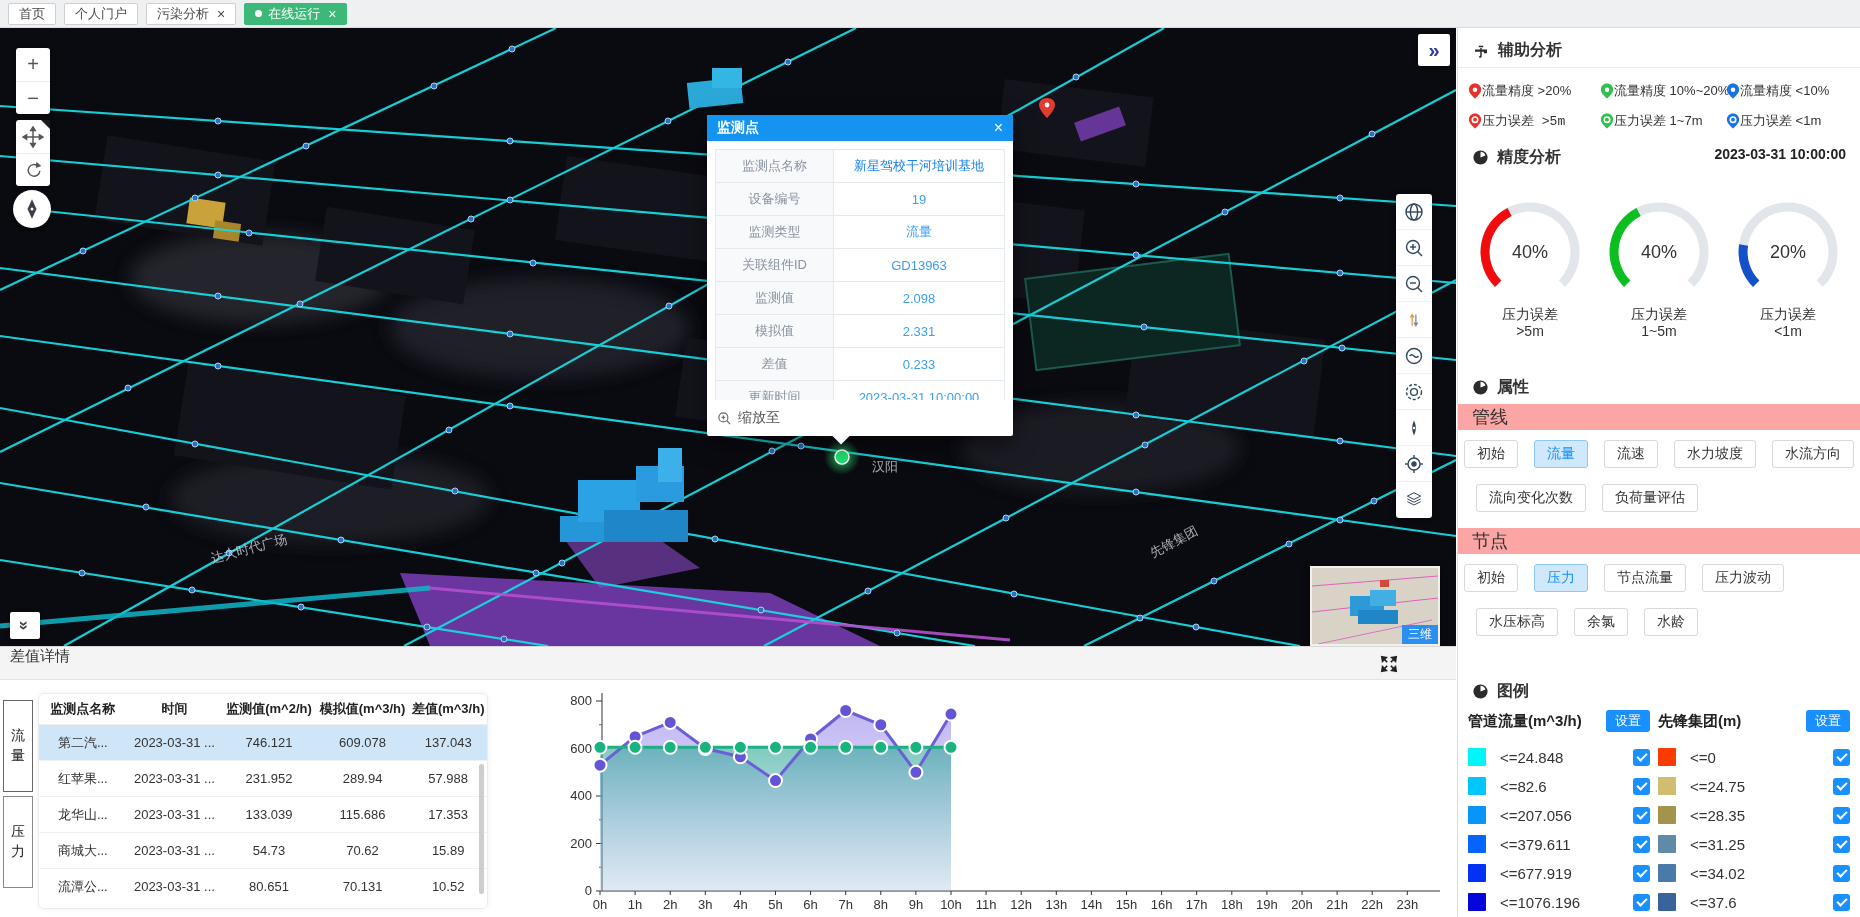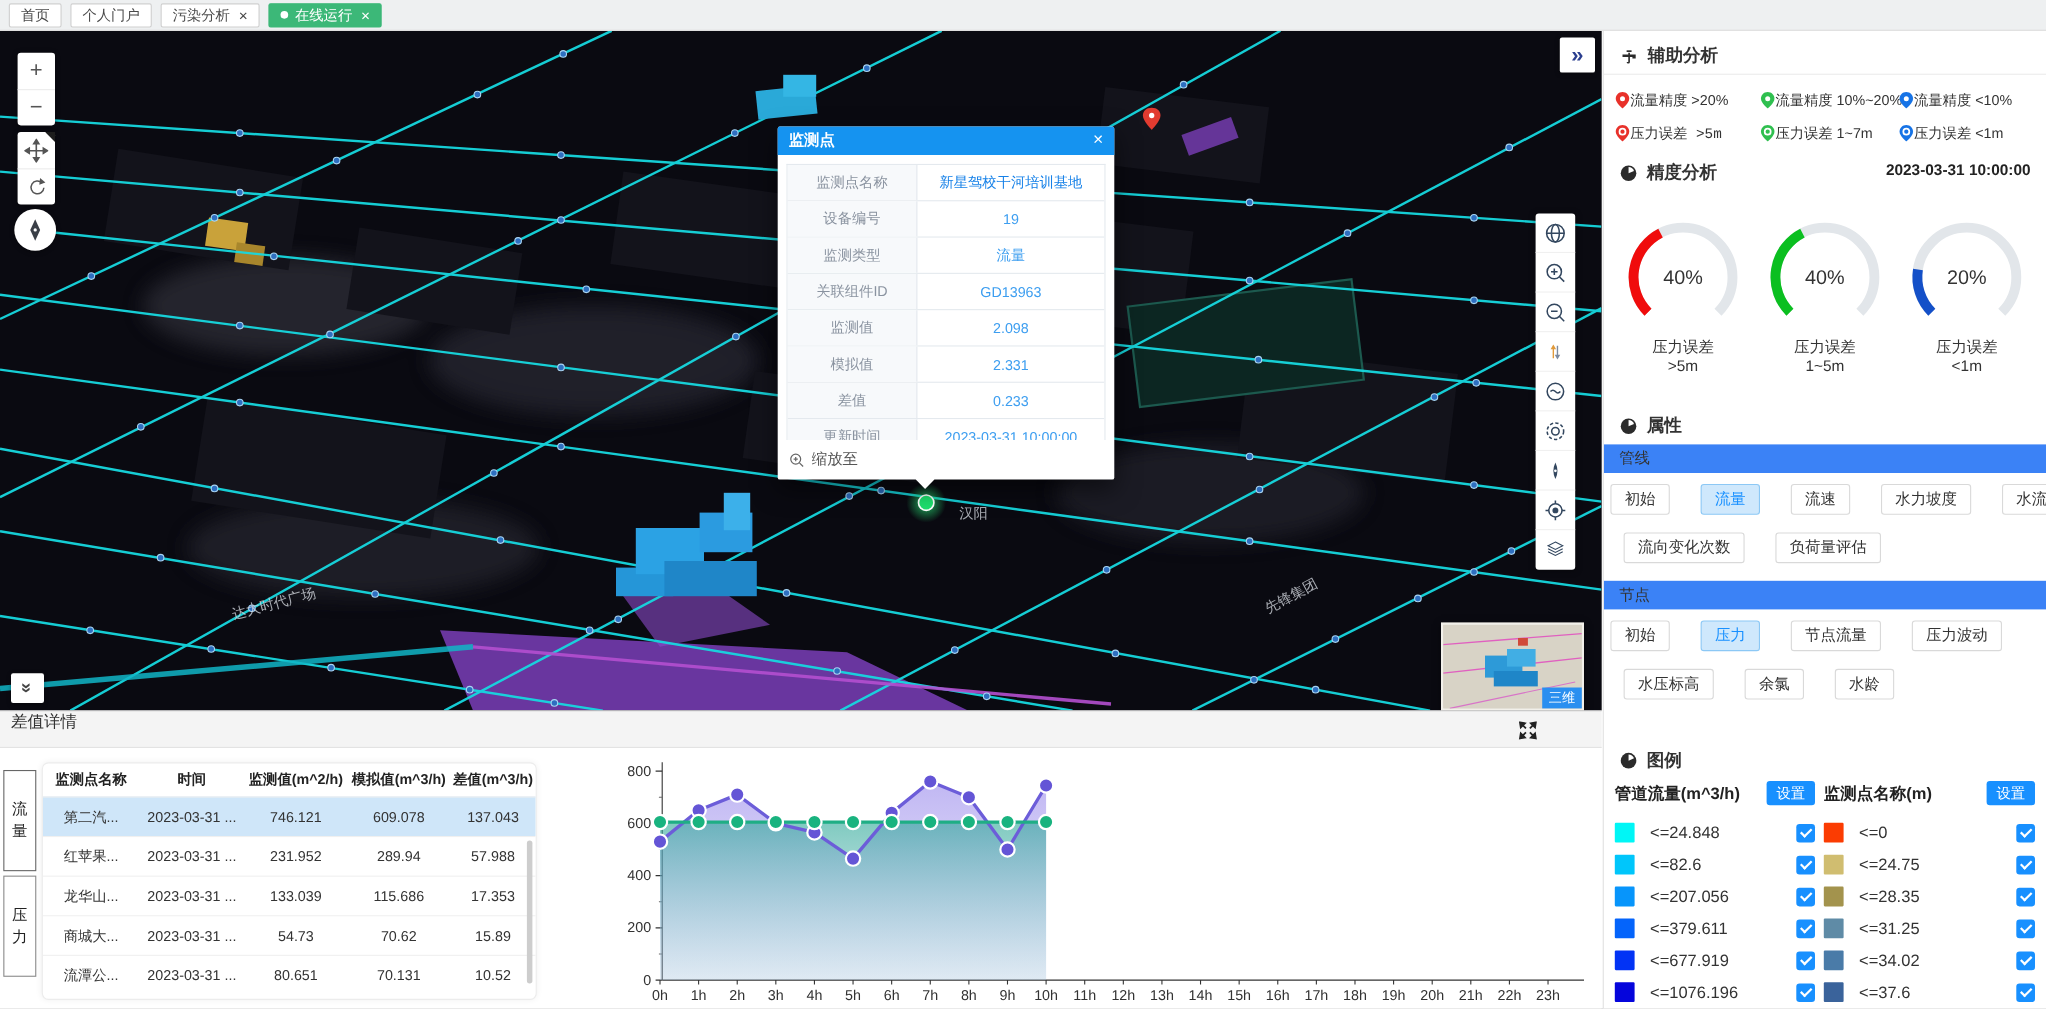--- a/index.html
+++ b/index.html
@@ -48,22 +48,22 @@
 .sb-h{position:absolute;left:0;width:100%;height:34px;display:flex;align-items:center;gap:8px;padding-left:14px;font-size:16px;font-weight:600;color:#333}
 .sb-h.rule{border-bottom:1px solid #ececec}
 .pins{position:absolute;left:10px;top:52px;width:390px;height:60px}
 .pin-item{position:absolute;display:flex;align-items:center;gap:0;height:22px}
 .pin-label{font-size:13px;color:#333;white-space:nowrap}
 .date{position:absolute;right:14px;top:118px;font-size:14px;font-weight:700;color:#222}
 .gauges{position:absolute;left:0;top:170px;width:403px;height:168px}
 .gauge{position:absolute;top:0;width:120px;text-align:center}
 .gauge-label{font-size:14px;color:#333;line-height:17px}
 .attr-wrap{position:absolute;left:0;top:376px;width:403px}
-.group-bar{height:26px;background:#3b82f6;padding-left:14px;font-size:14px;color:#333;display:flex;align-items:center;margin-bottom:10px}
-.attr-row{display:flex;gap:28px;padding-left:6px;margin-bottom:16px;flex-wrap:nowrap}
+.group-bar{height:26px;background:#fca5a5;padding-left:14px;font-size:18px;color:#333;display:flex;align-items:center;margin-bottom:10px}
+.attr-row{display:flex;gap:16px;padding-left:6px;margin-bottom:16px;flex-wrap:nowrap}
 .attr-row.indent{padding-left:18px}
 .attr-btn{height:28px;padding:0 12px;border:1px solid #d9d9d9;border-radius:3px;background:#fff;font-size:14px;color:#333;cursor:pointer;font-family:inherit;white-space:nowrap}
 .attr-btn.active{background:#cfe8fc;border-color:#8cc8f5;color:#1890ff}
 .legend-wrap{position:absolute;left:0;top:680px;width:403px;height:209px}
 .legend-col{position:absolute;top:0}
 .legend-col-head{display:flex;align-items:center;justify-content:space-between;height:26px;margin-bottom:14px}
 .legend-col-title{font-size:15px;font-weight:700;color:#222}
 .set-btn{height:22px;padding:0 9px;background:#1890ff;color:#fff;border:none;border-radius:3px;font-size:13px;cursor:pointer;font-family:inherit}
 .legend-item{display:flex;align-items:center;height:18px;margin-bottom:11px}
 .swatch{width:18px;height:18px;border-radius:1px;flex:none}
@@ -596,21 +596,21 @@
             <span class="cb"></span>
           </div>
           <div class="legend-item">
             <span class="swatch" style="background: rgb(5, 5, 220);"></span>
             <span class="legend-label">&lt;=1076.196</span>
             <span class="cb"></span>
           </div>
         </div>
         <div class="legend-col" style="left: 200px; width: 192px;">
           <div class="legend-col-head">
-            <span class="legend-col-title">监测点名称(m)</span>
+            <span class="legend-col-title">先锋集团(m)</span>
             <button class="set-btn">设置</button>
           </div>
           <div class="legend-item">
             <span class="swatch" style="background: rgb(251, 60, 2);"></span>
             <span class="legend-label">&lt;=0</span>
             <span class="cb"></span>
           </div>
           <div class="legend-item">
             <span class="swatch" style="background: rgb(208, 189, 112);"></span>
             <span class="legend-label">&lt;=24.75</span>

